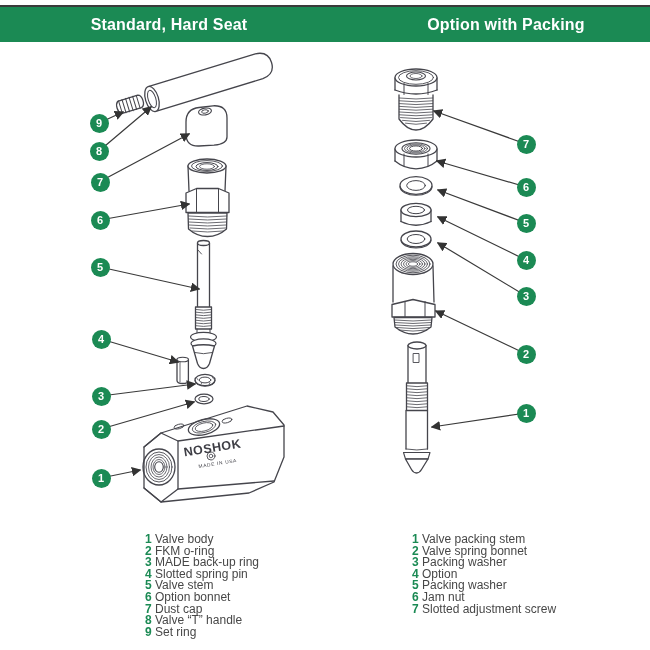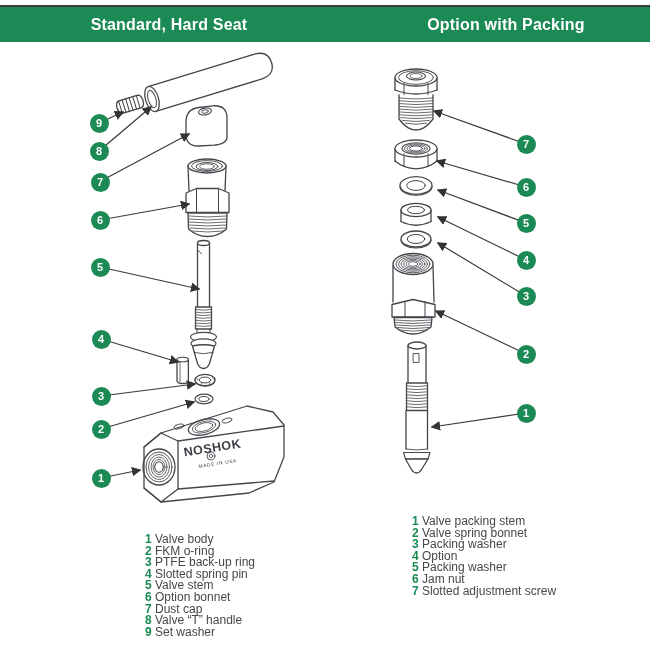--- a/index.html
+++ b/index.html
@@ -10,21 +10,21 @@
   .header-title{position:absolute;top:50%;transform:translateY(-50%);color:#ffffff;
         font-weight:bold;font-size:16px;white-space:nowrap;text-align:center;letter-spacing:.2px;}
   .title-left{left:19px;width:300px;}
   .title-right{left:356px;width:300px;}
   .diagram-svg{position:absolute;left:0;top:0;width:650px;height:650px;}
   .callout{position:absolute;width:19px;height:19px;border-radius:50%;background:#1b8a54;
         color:#fff;font-size:11px;font-weight:bold;display:flex;align-items:center;
         justify-content:center;line-height:1;}
   .legend{position:absolute;font-size:12px;line-height:11.6px;color:#474747;}
   .legend-left{left:145px;top:534px;}
-  .legend-right{left:412px;top:516px;}
+  .legend-right{left:412px;top:534px;}
   .legend-row{white-space:nowrap;}
   .legend-num{color:#1b8a54;font-weight:bold;display:inline-block;min-width:7px;margin-right:3px;}
 </style>
 </head>
 <body>
 
 <div class="page">
 
   <div class="header-bar">
     <div class="header-title title-left">Standard, Hard Seat</div>
@@ -238,21 +238,21 @@
 
       <div class="legend-row">
         <span class="legend-num">1</span><span>Valve body</span>
       </div>
 
       <div class="legend-row">
         <span class="legend-num">2</span><span>FKM o-ring</span>
       </div>
 
       <div class="legend-row">
-        <span class="legend-num">3</span><span>PTFE back-up ring</span>
+        <span class="legend-num">3</span><span>MADE back-up ring</span>
       </div>
 
       <div class="legend-row">
         <span class="legend-num">4</span><span>Slotted spring pin</span>
       </div>
 
       <div class="legend-row">
         <span class="legend-num">5</span><span>Valve stem</span>
       </div>
 
@@ -262,21 +262,21 @@
 
       <div class="legend-row">
         <span class="legend-num">7</span><span>Dust cap</span>
       </div>
 
       <div class="legend-row">
         <span class="legend-num">8</span><span>Valve “T” handle</span>
       </div>
 
       <div class="legend-row">
-        <span class="legend-num">9</span><span>Set washer</span>
+        <span class="legend-num">9</span><span>Set ring</span>
       </div>
     </div>
 
   <div class="legend legend-right">
 
       <div class="legend-row">
         <span class="legend-num">1</span><span>Valve packing stem</span>
       </div>
 
       <div class="legend-row">

